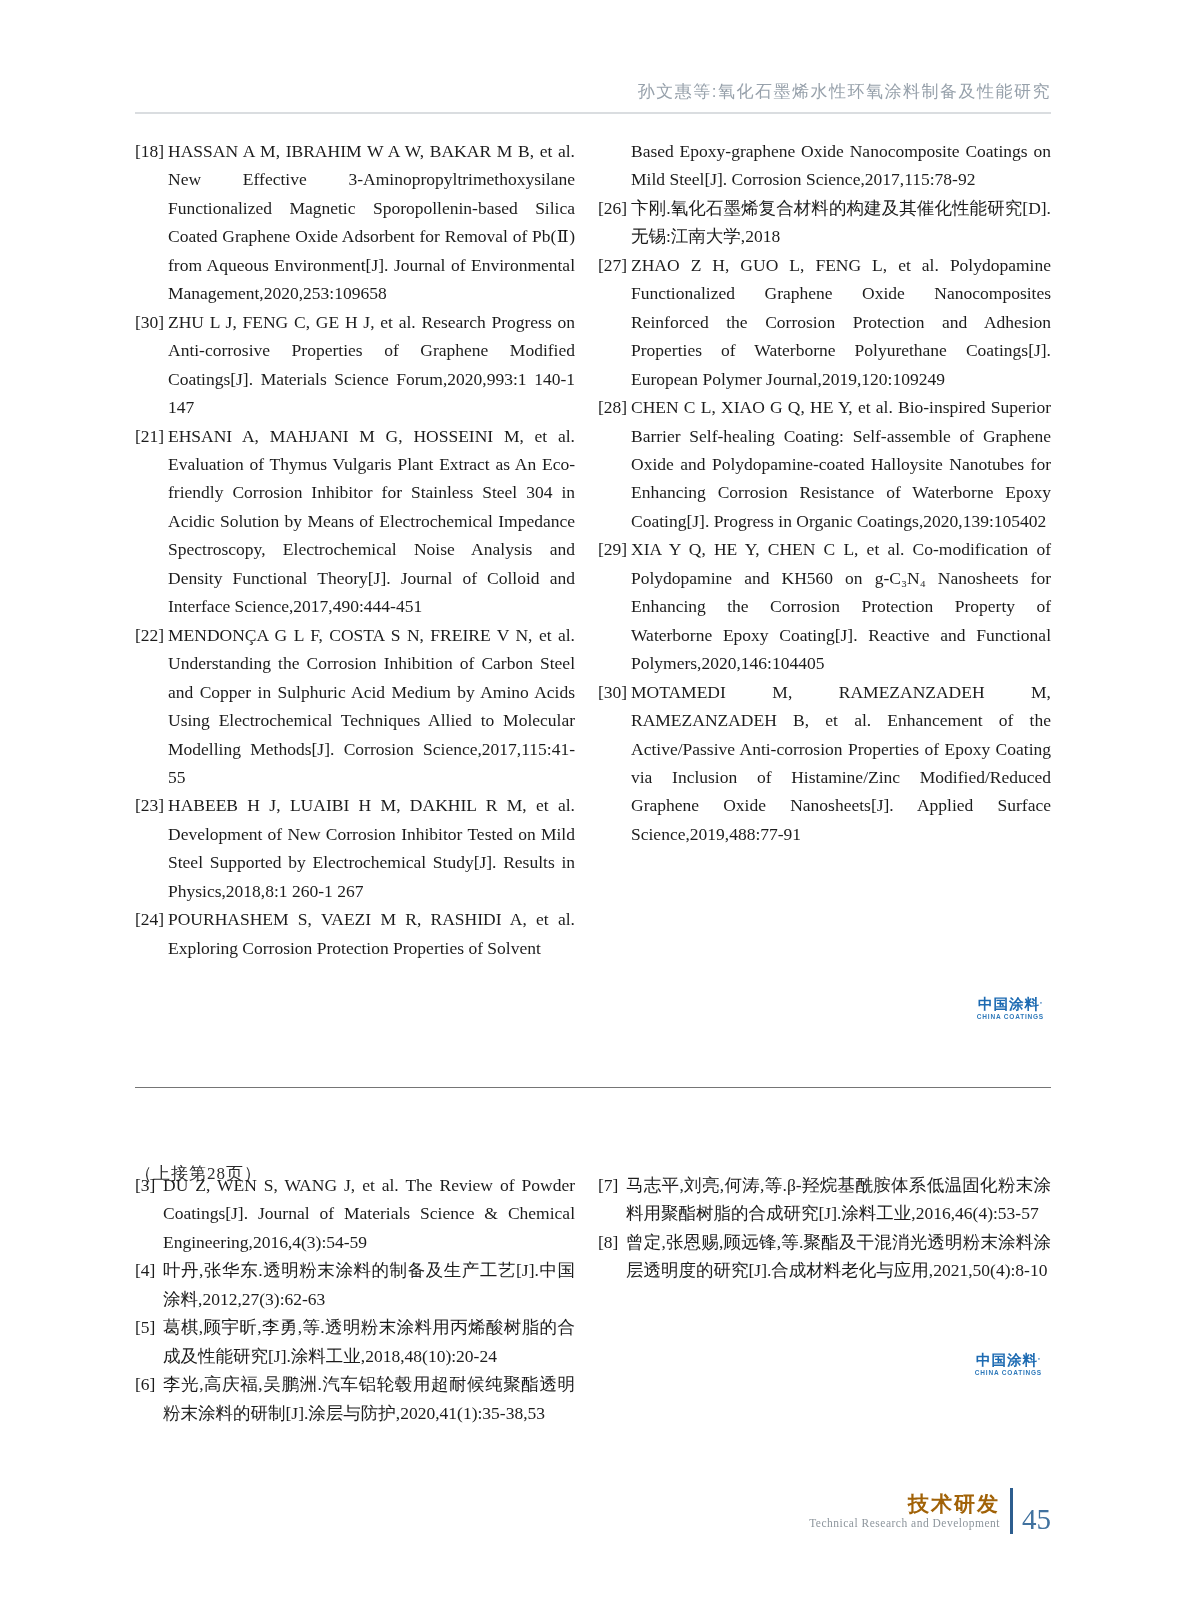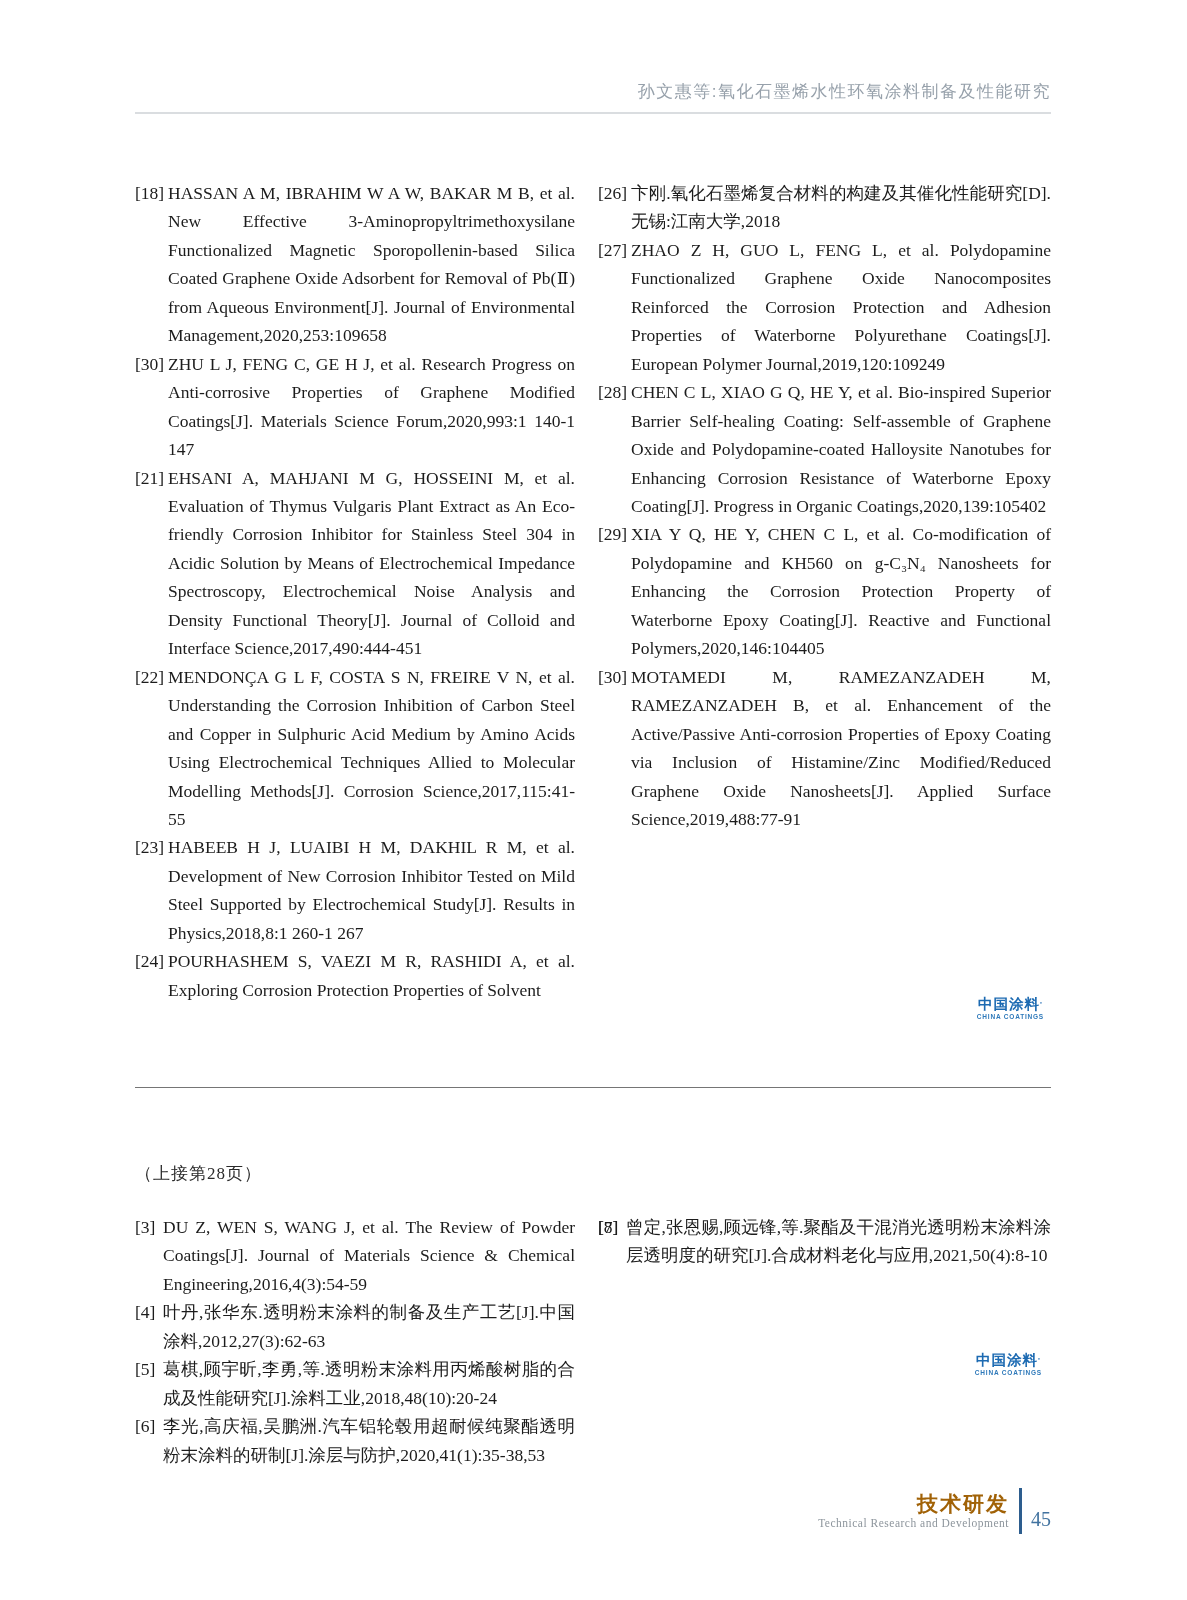--- a/index.html
+++ b/index.html
@@ -22,21 +22,21 @@
     position:absolute;top:112px;left:135px;width:916px;height:2px;
     background:#dadde0;
   }
   
   .refs{
     position:absolute;left:135px;width:916px;
     display:flex;gap:23px;
   }
   .refs-top{top:137px;}
   .refs-bottom{top:1171px;}
-  .col{box-sizing:border-box;margin-top:42px;}
+  .col{box-sizing:border-box;}
   .col-left{width:440px;}
   .col-right{width:453px;}
   .ref{
     position:relative;
     text-align:justify;
     font-size:17.5px;line-height:28.45px;
   }
   .refs-top .ref{padding-left:33px;}
   .refs-bottom .ref{padding-left:28px;}
   .ref-label{position:absolute;left:0;top:0;}
@@ -76,21 +76,21 @@
   }
   .footer-en{
     font-size:11.5px;color:#8d959c;letter-spacing:0.5px;line-height:15px;
     font-family:"Liberation Serif","DejaVu Serif",serif;
   }
   .footer-bar{
     width:3px;height:46px;background:#2d5d8e;margin:0 9px 0 10px;
   }
   .footer-page{
     font-family:"Liberation Serif","DejaVu Serif",serif;
-    font-size:20px;color:#41729f;align-self:flex-end;line-height:30px;
+    font-size:29px;color:#41729f;align-self:flex-end;line-height:30px;
   }
 </style>
 </head>
 <body>
 
 <div class="page">
 
   <div class="running-header">
     <span>孙文惠等:氧化石墨烯水性环氧涂料制备及性能研究</span>
   </div>
@@ -99,20 +99,21 @@
   <div class="refs refs-top">
     <div class="col col-left">
         <div class="ref"><span class="ref-label">[18]</span><span class="ref-text">HASSAN A M, IBRAHIM W A W, BAKAR M B, et al. New Effective 3-Aminopropyltrimethoxysilane Functionalized Magnetic Sporopollenin-based Silica Coated Graphene Oxide Adsorbent for Removal of Pb(Ⅱ) from Aqueous Environment[J]. Journal of Environmental Management,2020,253:109658</span></div>
         <div class="ref"><span class="ref-label">[30]</span><span class="ref-text">ZHU L J, FENG C, GE H J, et al. Research Progress on Anti-corrosive Properties of Graphene Modified Coatings[J]. Materials Science Forum,2020,993:1 140-1 147</span></div>
         <div class="ref"><span class="ref-label">[21]</span><span class="ref-text">EHSANI A, MAHJANI M G, HOSSEINI M, et al. Evaluation of Thymus Vulgaris Plant Extract as An Eco-friendly Corrosion Inhibitor for Stainless Steel 304 in Acidic Solution by Means of Electrochemical Impedance Spectroscopy, Electrochemical Noise Analysis and Density Functional Theory[J]. Journal of Colloid and Interface Science,2017,490:444-451</span></div>
         <div class="ref"><span class="ref-label">[22]</span><span class="ref-text">MENDONÇA G L F, COSTA S N, FREIRE V N, et al. Understanding the Corrosion Inhibition of Carbon Steel and Copper in Sulphuric Acid Medium by Amino Acids Using Electrochemical Techniques Allied to Molecular Modelling Methods[J]. Corrosion Science,2017,115:41-55</span></div>
         <div class="ref"><span class="ref-label">[23]</span><span class="ref-text">HABEEB H J, LUAIBI H M, DAKHIL R M, et al. Development of New Corrosion Inhibitor Tested on Mild Steel Supported by Electrochemical Study[J]. Results in Physics,2018,8:1 260-1 267</span></div>
         <div class="ref"><span class="ref-label">[24]</span><span class="ref-text">POURHASHEM S, VAEZI M R, RASHIDI A, et al. Exploring Corrosion Protection Properties of Solvent</span></div>
       </div>
     <div class="col col-right">
+        <div class="ref"><span class="ref-label"></span><span class="ref-text">Based Epoxy-graphene Oxide Nanocomposite Coatings on Mild Steel[J]. Corrosion Science,2017,115:78-92</span></div>
         <div class="ref"><span class="ref-label">[26]</span><span class="ref-text">卞刚.氧化石墨烯复合材料的构建及其催化性能研究[D].无锡:江南大学,2018</span></div>
         <div class="ref"><span class="ref-label">[27]</span><span class="ref-text">ZHAO Z H, GUO L, FENG L, et al. Polydopamine Functionalized Graphene Oxide Nanocomposites Reinforced the Corrosion Protection and Adhesion Properties of Waterborne Polyurethane Coatings[J]. European Polymer Journal,2019,120:109249</span></div>
         <div class="ref"><span class="ref-label">[28]</span><span class="ref-text">CHEN C L, XIAO G Q, HE Y, et al. Bio-inspired Superior Barrier Self-healing Coating: Self-assemble of Graphene Oxide and Polydopamine-coated Halloysite Nanotubes for Enhancing Corrosion Resistance of Waterborne Epoxy Coating[J]. Progress in Organic Coatings,2020,139:105402</span></div>
         <div class="ref"><span class="ref-label">[29]</span><span class="ref-text">XIA Y Q, HE Y, CHEN C L, et al. Co-modification of Polydopamine and KH560 on g-C₃N₄ Nanosheets for Enhancing the Corrosion Protection Property of Waterborne Epoxy Coating[J]. Reactive and Functional Polymers,2020,146:104405</span></div>
         <div class="ref"><span class="ref-label">[30]</span><span class="ref-text">MOTAMEDI M, RAMEZANZADEH M, RAMEZANZADEH B, et al. Enhancement of the Active/Passive Anti-corrosion Properties of Epoxy Coating via Inclusion of Histamine/Zinc Modified/Reduced Graphene Oxide Nanosheets[J]. Applied Surface Science,2019,488:77-91</span></div>
       </div>
   </div>
 
   <div class="logo logo-1">
     <div class="logo-cn">中国涂料</div>
@@ -124,21 +125,21 @@
   <div class="continuation">（上接第28页）</div>
 
   <div class="refs refs-bottom">
     <div class="col col-left">
         <div class="ref"><span class="ref-label">[3]</span><span class="ref-text">DU Z, WEN S, WANG J, et al. The Review of Powder Coatings[J]. Journal of Materials Science &amp; Chemical Engineering,2016,4(3):54-59</span></div>
         <div class="ref"><span class="ref-label">[4]</span><span class="ref-text">叶丹,张华东.透明粉末涂料的制备及生产工艺[J].中国涂料,2012,27(3):62-63</span></div>
         <div class="ref"><span class="ref-label">[5]</span><span class="ref-text">葛棋,顾宇昕,李勇,等.透明粉末涂料用丙烯酸树脂的合成及性能研究[J].涂料工业,2018,48(10):20-24</span></div>
         <div class="ref"><span class="ref-label">[6]</span><span class="ref-text">李光,高庆福,吴鹏洲.汽车铝轮毂用超耐候纯聚酯透明粉末涂料的研制[J].涂层与防护,2020,41(1):35-38,53</span></div>
       </div>
     <div class="col col-right">
-        <div class="ref"><span class="ref-label">[7]</span></div>
+        <div class="ref"><span class="ref-label">[7]</span><span class="ref-text">马志平,刘亮,何涛,等.β-羟烷基酰胺体系低温固化粉末涂料用聚酯树脂的合成研究[J].涂料工业,2016,46(4):53-57</span></div>
         <div class="ref"><span class="ref-label">[8]</span><span class="ref-text">曾定,张恩赐,顾远锋,等.聚酯及干混消光透明粉末涂料涂层透明度的研究[J].合成材料老化与应用,2021,50(4):8-10</span></div>
       </div>
   </div>
 
   <div class="logo logo-2">
     <div class="logo-cn">中国涂料</div>
     <div class="logo-en">CHINA COATINGS</div>
   </div>
 
   <div class="footer">

